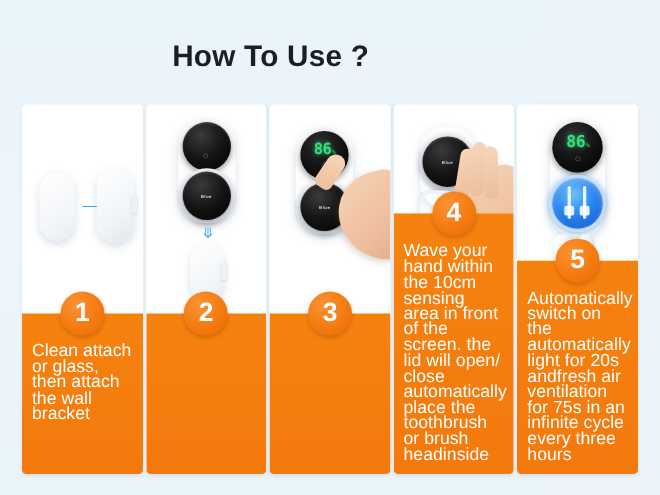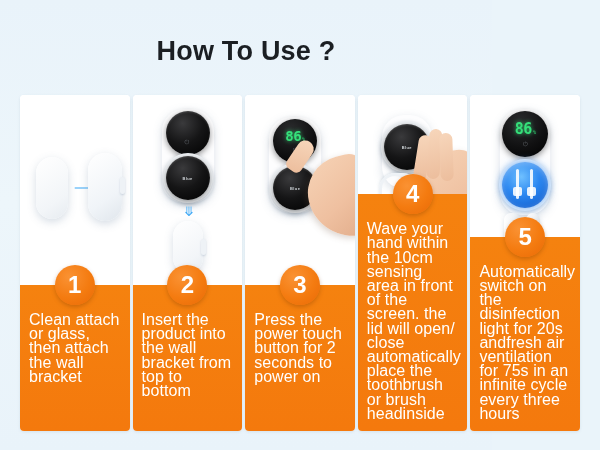--- a/index.html
+++ b/index.html
@@ -243,21 +243,20 @@
         <div class="disc-ring" style="left:30px; top:58px; width:50px; height:50px;"></div>
         <div class="disc" style="left:33px; top:61px; width:44px; height:44px; display:flex; align-items:center; justify-content:center;">
           <span class="brand">Blue</span>
         </div>
         <div class="arrow-down" style="left:51px; top:110px;">⤋</div>
         <div class="bracket" style="left:40px; top:126px; width:30px; height:52px;"></div>
         <div class="bracket-tab" style="left:68px; top:144px; width:5px; height:16px;"></div>
       </div>
       <div class="card-body">
         <div class="badge">2</div>
-        <div class="card-text">Insert the product into the wall bracket from top to bottom</div>
       </div>
     </div>
 
     <div class="card">
       <div class="card-visual">
         <div class="device" style="left:24px; top:22px; width:52px; height:96px;"></div>
         <div class="display" style="left:28px; top:24px; width:44px; height:44px;">
           <div style="display:flex; align-items:baseline;">
             <span class="display-num" style="font-size:14px;">86</span>
             <span class="display-unit" style="font-size:5px; margin-left:1px;">%</span>
@@ -267,21 +266,20 @@
         <div class="disc-ring" style="left:25px; top:68px; width:50px; height:50px;"></div>
         <div class="disc" style="left:28px; top:71px; width:44px; height:44px; display:flex; align-items:center; justify-content:center;">
           <span class="brand">Blue</span>
         </div>
 
         <div class="hand" style="left:64px; top:62px; width:62px; height:82px; border-radius:38px 16px 10px 46px; transform:rotate(-14deg);"></div>
         <div class="finger" style="left:47px; top:44px; width:17px; height:34px; transform:rotate(34deg); border-radius:9px 9px 6px 6px;"></div>
       </div>
       <div class="card-body">
         <div class="badge">3</div>
-        <div class="card-text">Press the power touch button for 2 seconds to power on</div>
       </div>
     </div>
 
     <div class="card">
       <div class="card-visual">
         <div class="device" style="left:24px; top:20px; width:50px; height:74px;"></div>
         <div class="disc-ring" style="left:23px; top:26px; width:52px; height:52px;"></div>
         <div class="disc" style="left:26px; top:29px; width:46px; height:46px; display:flex; align-items:center; justify-content:center;">
           <span class="brand">Blue</span>
         </div>
@@ -320,18 +318,18 @@
         <div class="uv-brush" style="left:46px; top:74px; width:3px; height:30px;"></div>
         <div class="uv-brush" style="left:60px; top:74px; width:3px; height:30px;"></div>
         <div class="uv-brush" style="left:43px; top:92px; width:9px; height:9px; border-radius:2px;"></div>
         <div class="uv-brush" style="left:57px; top:92px; width:9px; height:9px; border-radius:2px;"></div>
 
         <div class="handle-body" style="left:34px; top:118px; width:16px; height:70px;"></div>
         <div class="handle-body" style="left:56px; top:118px; width:14px; height:70px;"></div>
       </div>
       <div class="card-body">
         <div class="badge">5</div>
-        <div class="card-text">Automatically switch on the disinfection light for 20s andfresh air ventilation for 75s in an infinite cycle every three hours</div>
+        <div class="card-text">Automatically switch on the automatically light for 20s andfresh air ventilation for 75s in an infinite cycle every three hours</div>
       </div>
     </div>
 
   </div>
 </div>
 
 </body></html>

